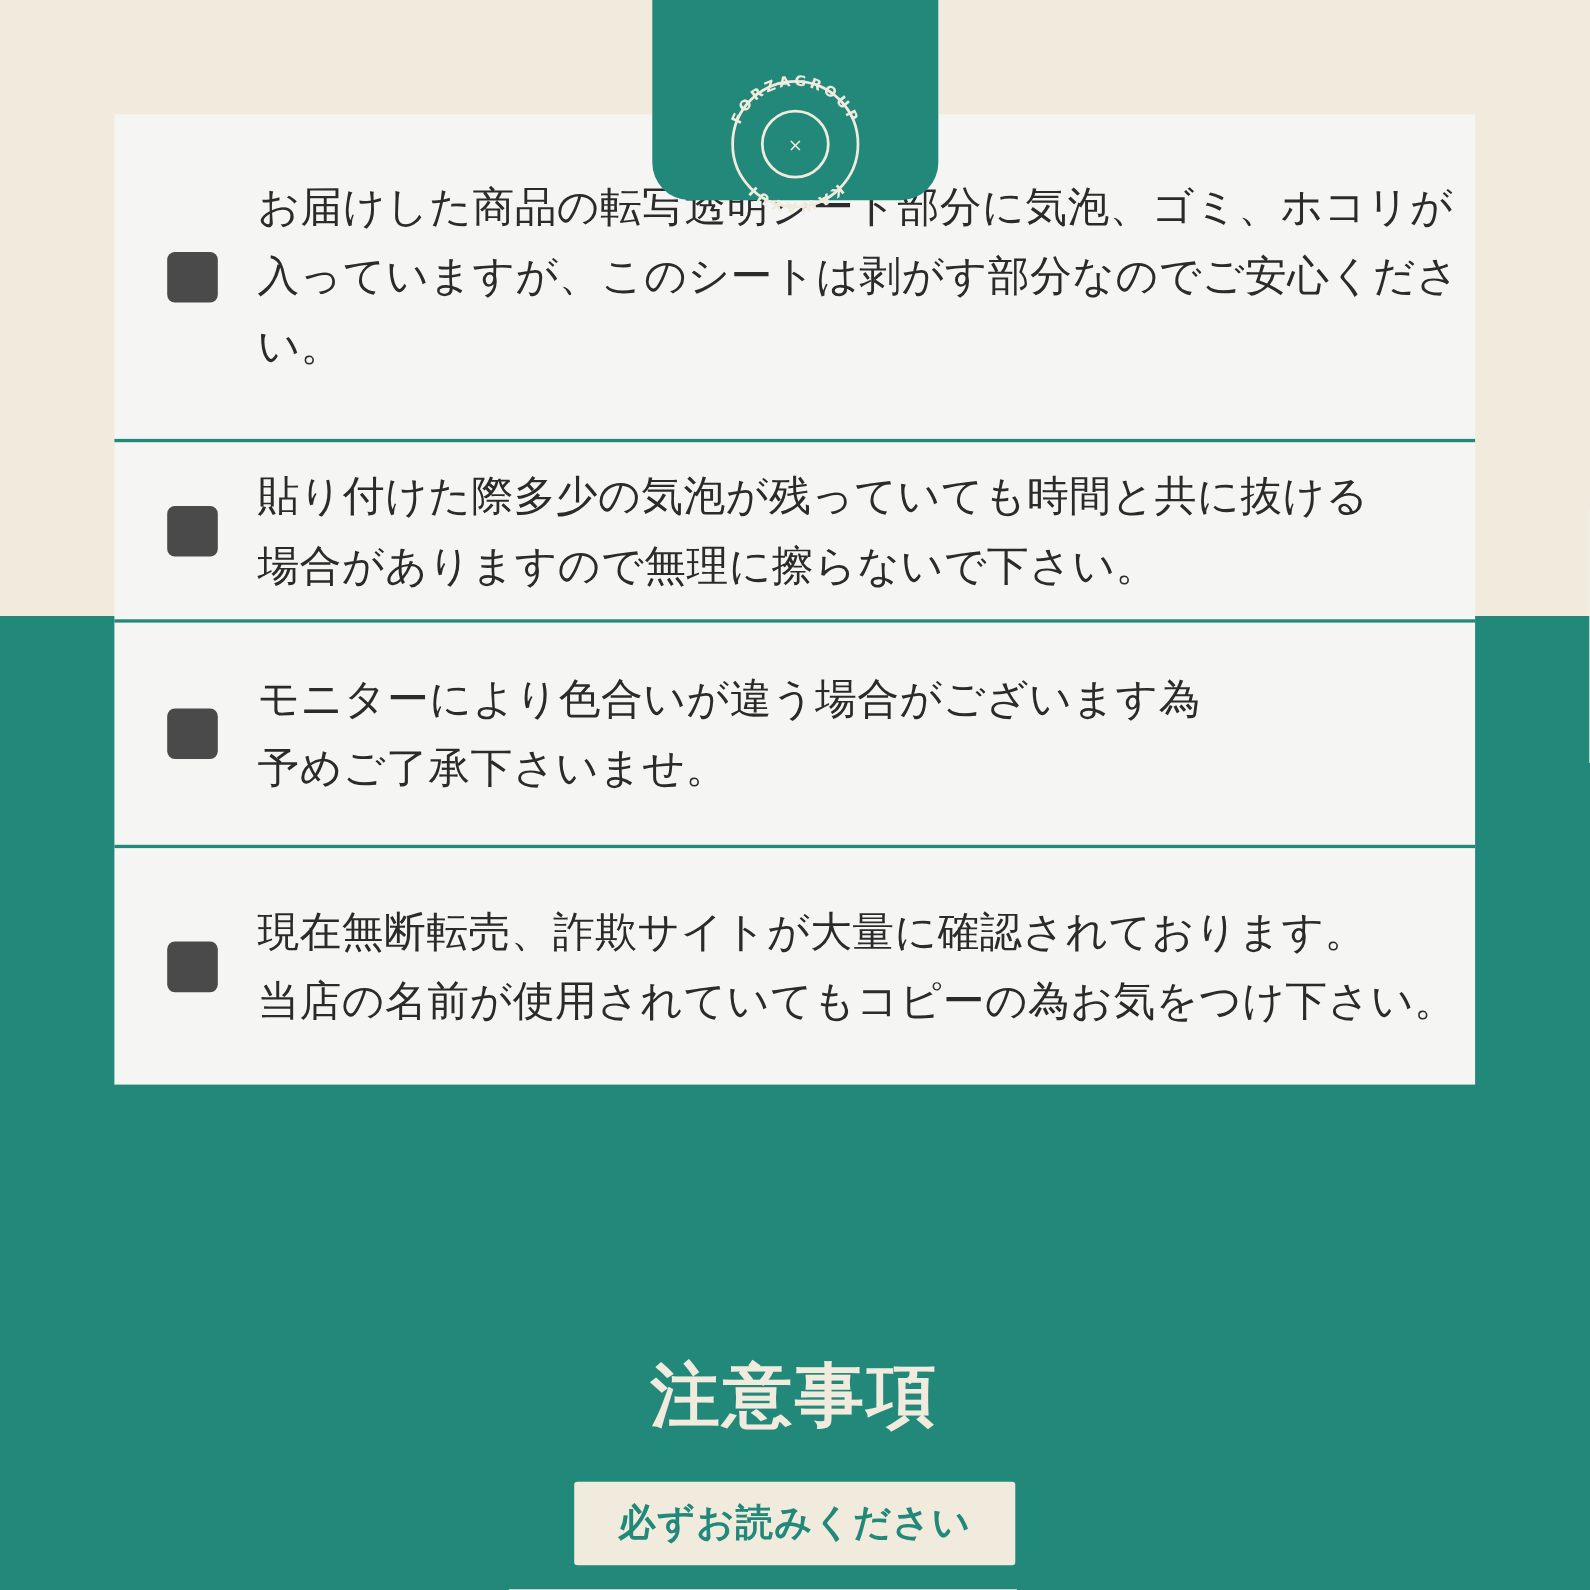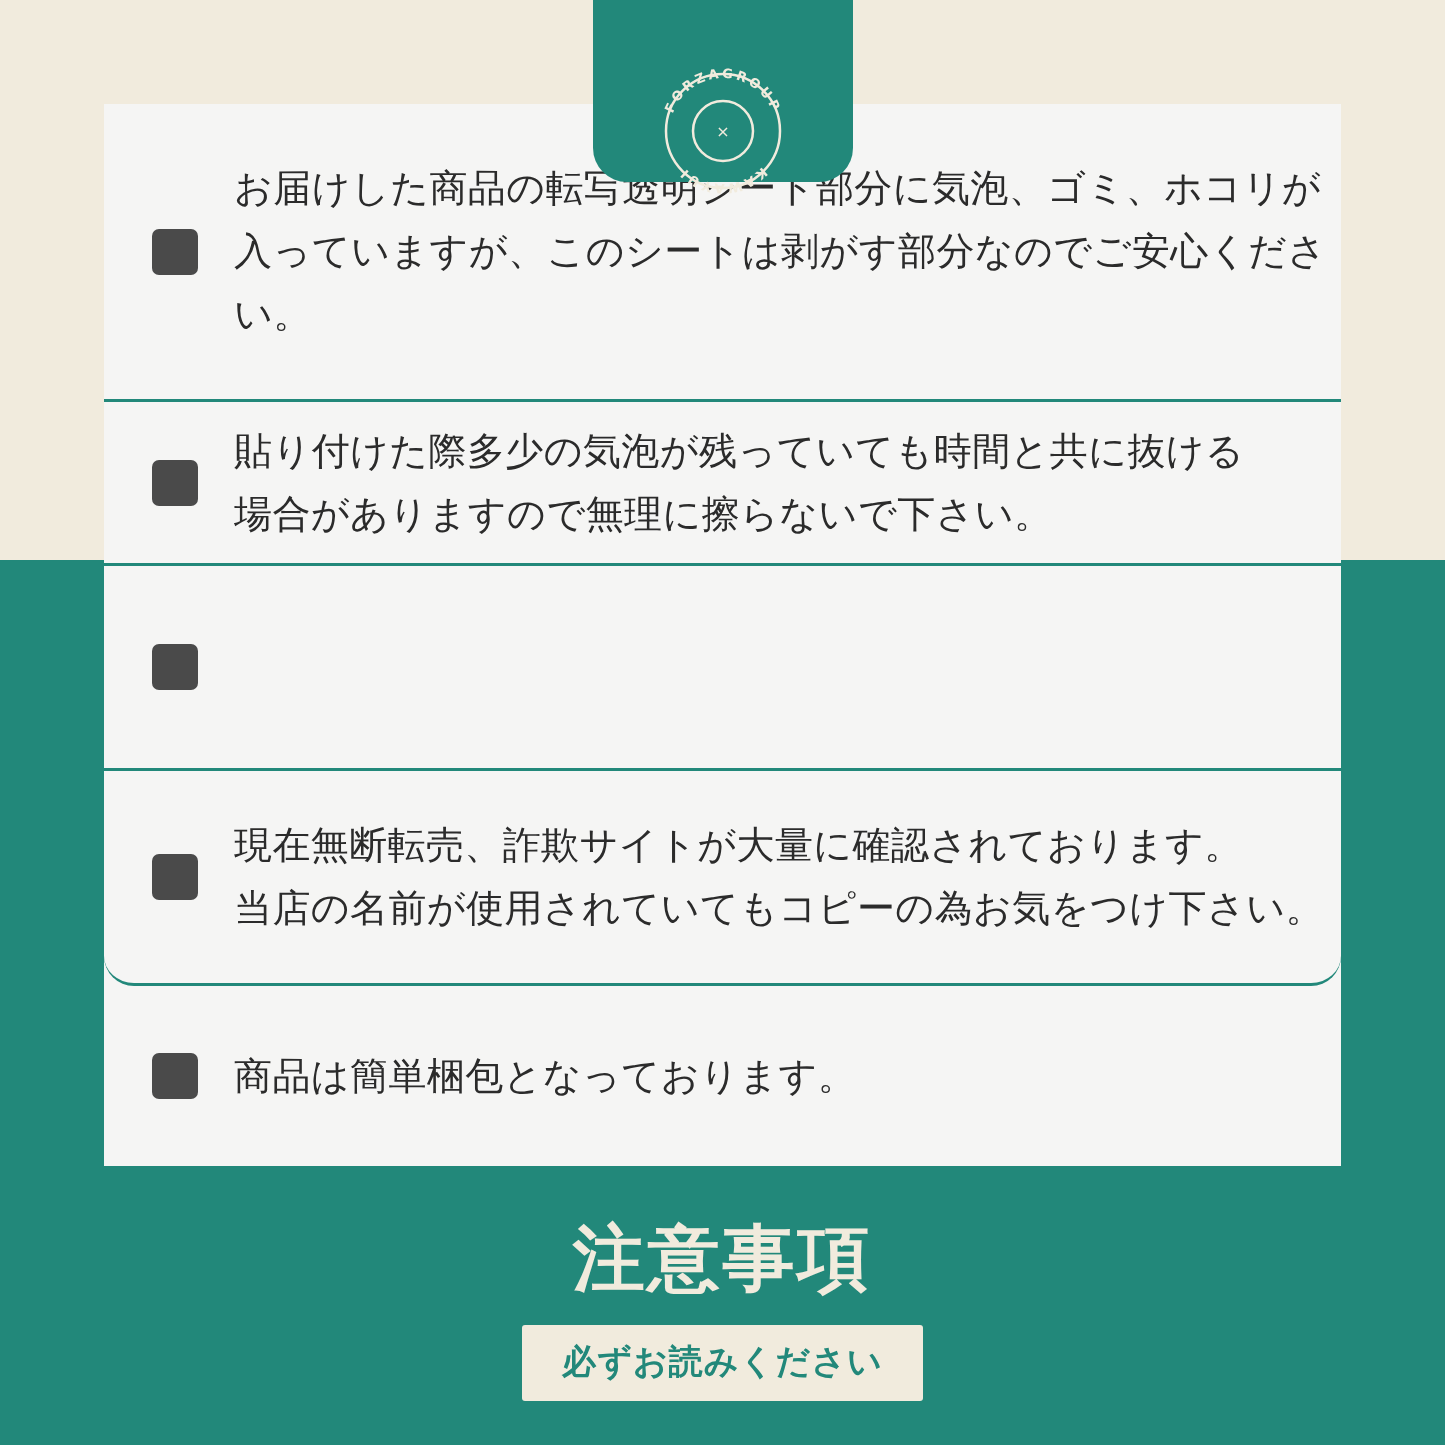--- a/index.html
+++ b/index.html
@@ -105,26 +105,26 @@
 
   
   .footer {
     position: absolute;
     left: 0;
     top: 1215px;
     width: 1445px;
     text-align: center;
   }
   .footer-title {
-    font-size: 72px;
+    font-size: 63px;
     font-weight: 700;
     color: #f1ebdd;
     letter-spacing: 0.04em;
     line-height: 1.2;
-    margin: 0;
+    margin: 16px;
   }
   .footer-pill {
     display: inline-block;
     margin-top: 24px;
     background: #f1ebdd;
     color: #22887a;
     font-size: 34px;
     font-weight: 700;
     letter-spacing: 0.03em;
     padding: 14px 40px 16px;
@@ -168,32 +168,30 @@
     </div>
 
     <div class="note-row row-2">
       <div class="bullet"></div>
       <div class="note-text">貼り付けた際多少の気泡が残っていても時間と共に抜ける
 場合がありますので無理に擦らないで下さい。</div>
     </div>
 
     <div class="note-row row-3">
       <div class="bullet"></div>
+      <div class="note-text">モニターにより色合いが違う場合がございます為
+予めご了承下さいませ。</div>
     </div>
 
     <div class="note-row row-4">
       <div class="bullet"></div>
       <div class="note-text">現在無断転売、詐欺サイトが大量に確認されております。
 当店の名前が使用されていてもコピーの為お気をつけ下さい。</div>
     </div>
 
-    <div class="note-row row-5">
-      <div class="bullet"></div>
-      <div class="note-text">商品は簡単梱包となっております。</div>
-    </div>
 
   </div>
 
   <div class="footer">
     <div class="footer-title">注意事項</div>
     <div class="footer-pill">必ずお読みください</div>
   </div>
 
 </div>
 

